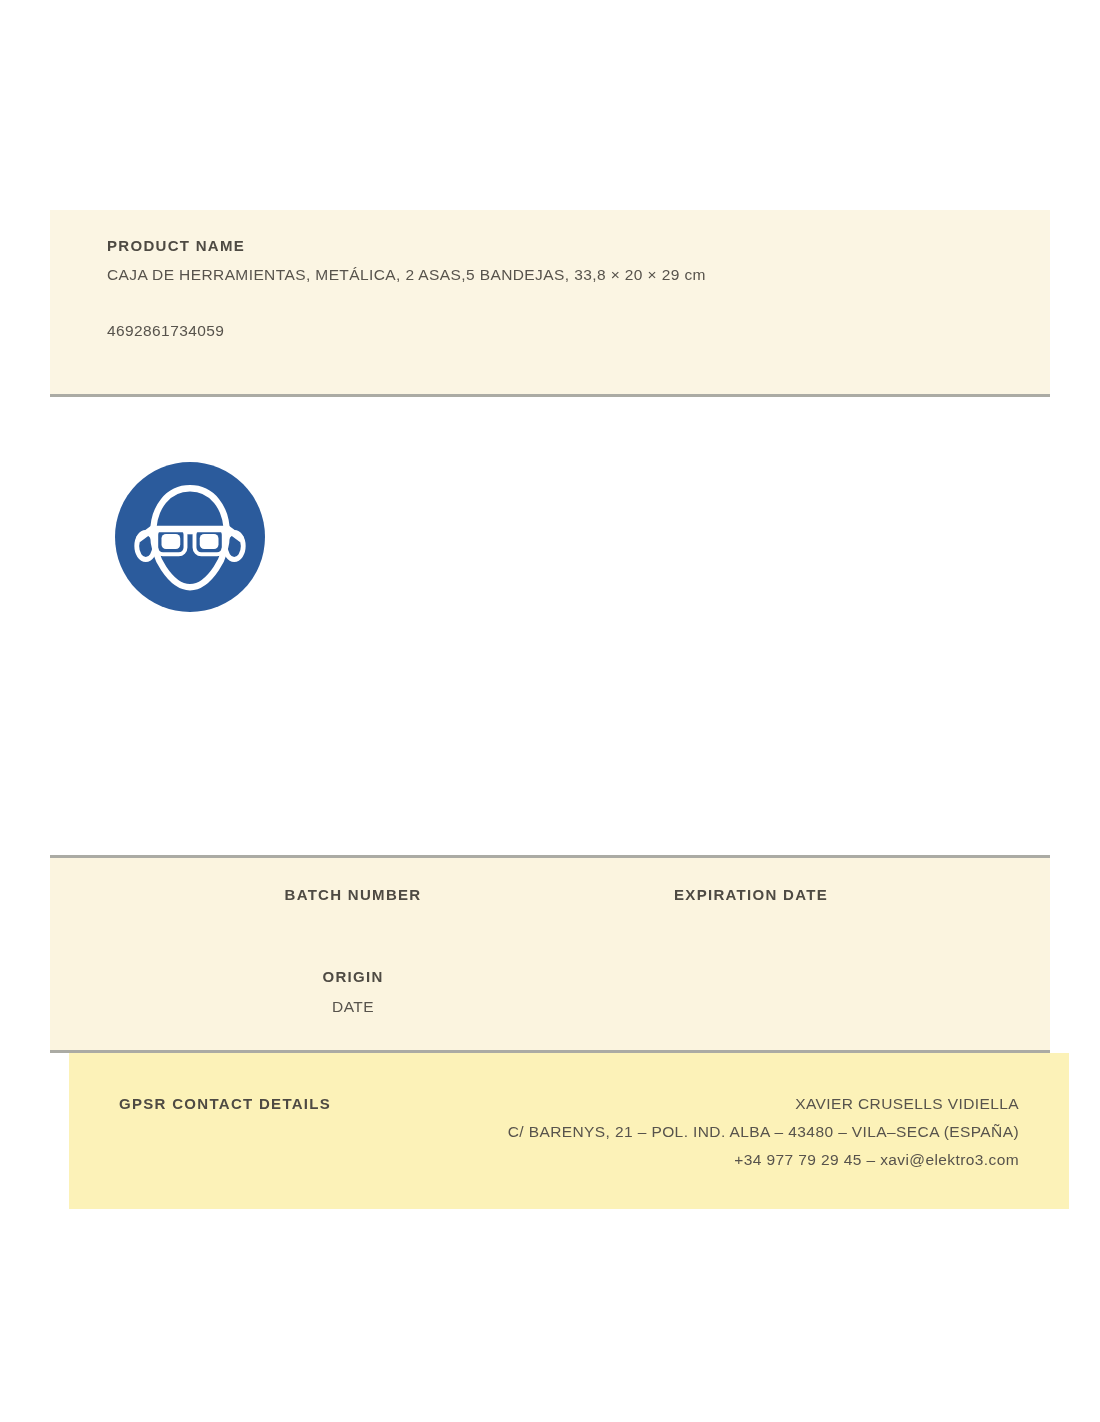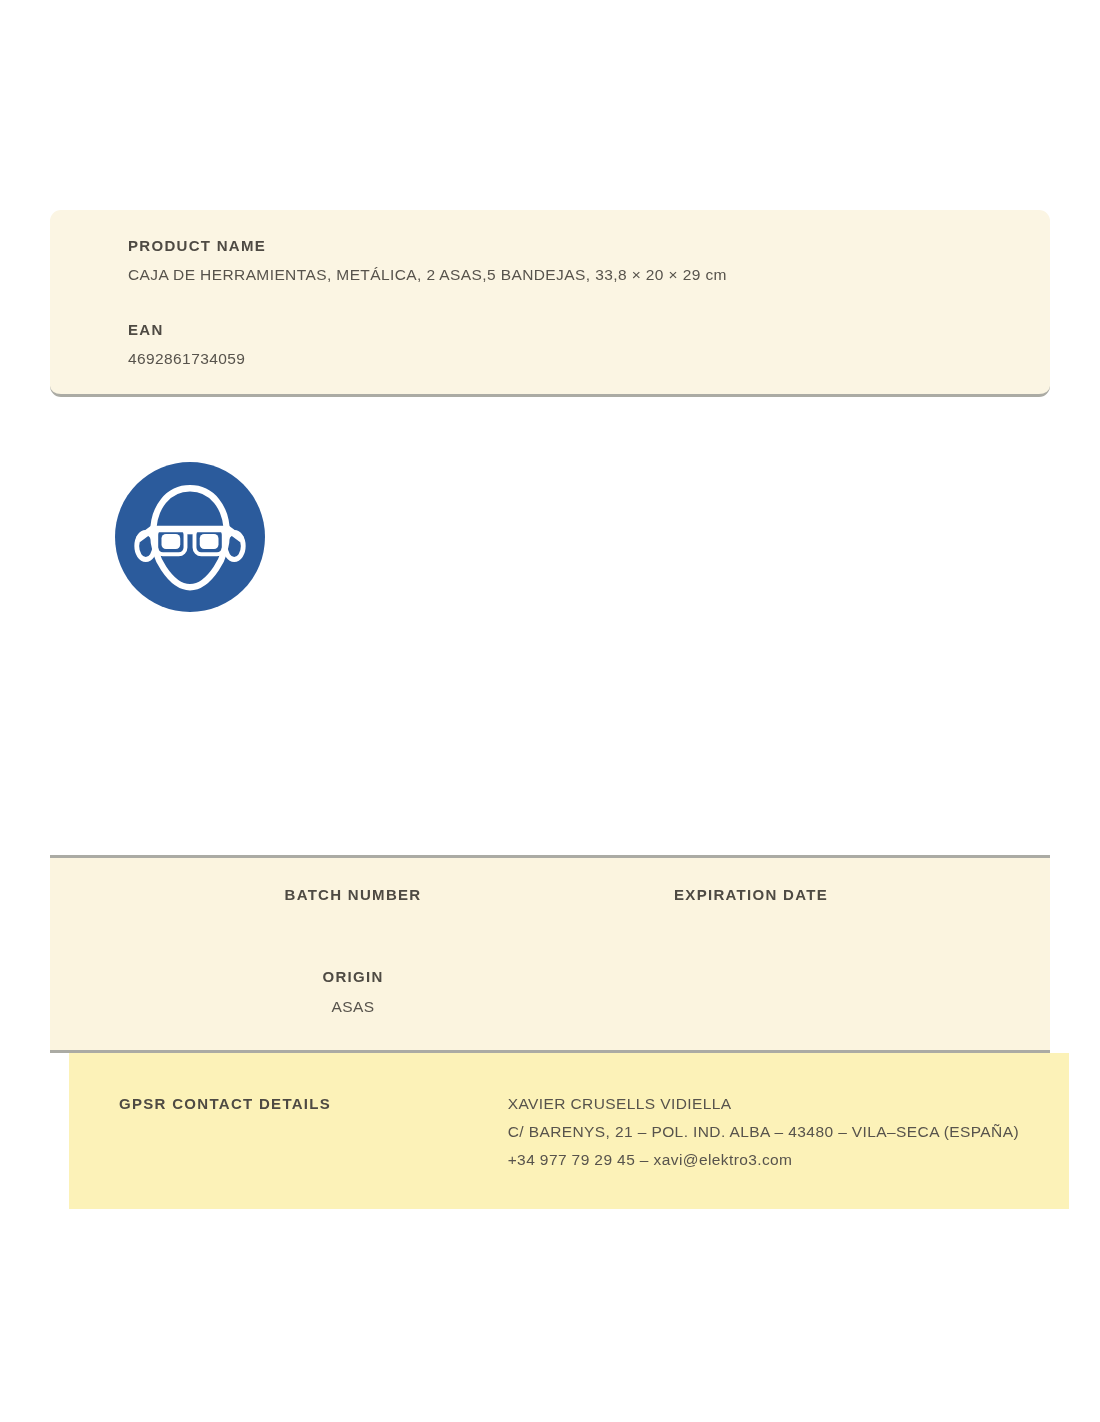--- a/index.html
+++ b/index.html
@@ -16,22 +16,21 @@
   .panel {
     position: absolute;
     left: 50px;
     width: 1000px;
   }
   .panel-product {
     top: 210px;
     height: 187px;
     background: var(--panel_cream, #FBF5E3);
     border-bottom: 3px solid var(--divider_gray, #ABABA4);
-    padding: 27px 50px 0 78px;
-    border-radius: 11px;
+    padding: 27px 50px 0 57px;
   }
   .field-label {
     font-size: 15px;
     font-weight: bold;
     letter-spacing: 1.3px;
     line-height: 1.25;
     color: var(--text_dark, #4E4A43);
   }
   .field-value {
     font-size: 15.5px;
@@ -71,37 +70,37 @@
     top: 1053px;
     height: 156px;
     background: var(--panel_yellow, #FCF2B8);
     padding: 42px 50px 0 50px;
     display: flex;
     justify-content: space-between;
     align-items: flex-start;
     margin-left: 19px;
   }
   .gpsr-contact {
+    text-align: right;
     font-size: 15.5px;
     letter-spacing: 0.4px;
     line-height: 28px;
     color: var(--text_value, #57534C);
     margin-top: -5px;
   }
 </style>
 </head>
 <body>
 
 <div class="page">
 
   <div class="panel panel-product">
     <div class="field-label">PRODUCT NAME</div>
     <div class="field-value">CAJA DE HERRAMIENTAS, METÁLICA, 2 ASAS,5 BANDEJAS, 33,8 × 20 × 29 cm</div>
     <div class="ean-block">
-      <div class="field-label">EAN</div>
       <div class="field-value">4692861734059</div>
     </div>
   </div>
 
   <div class="icon-wrap">
     <svg viewBox="0 0 100 100" xmlns="http://www.w3.org/2000/svg" aria-hidden="true">
       <circle cx="50" cy="50" r="50" fill="#2B5B9C"></circle>
 
       <path d="M50,17.5 C35.5,17.5 25.5,30 25.5,47.5 C25.5,56 28,64.5 32.5,71 C37.5,78.5 43.5,83.5 50,83.5 C56.5,83.5 62.5,78.5 67.5,71 C72,64.5 74.5,56 74.5,47.5 C74.5,30 64.5,17.5 50,17.5 Z" fill="none" stroke="#ffffff" stroke-width="4.2"></path>
 
@@ -127,21 +126,21 @@
         <div class="field-value"></div>
       </div>
       <div class="cell">
         <div class="field-label">EXPIRATION DATE</div>
         <div class="field-value"></div>
       </div>
     </div>
     <div class="details-row row2">
       <div class="cell">
         <div class="field-label">ORIGIN</div>
-        <div class="field-value">ASAS</div>
+        <div class="field-value">DATE</div>
       </div>
     </div>
   </div>
 
   <div class="panel panel-gpsr">
     <div class="field-label">GPSR CONTACT DETAILS</div>
     <div class="gpsr-contact">
       <div>XAVIER CRUSELLS VIDIELLA</div>
       <div>C/ BARENYS, 21 – POL. IND. ALBA – 43480 – VILA–SECA (ESPAÑA)</div>
       <div>+34 977 79 29 45 – xavi@elektro3.com</div>

